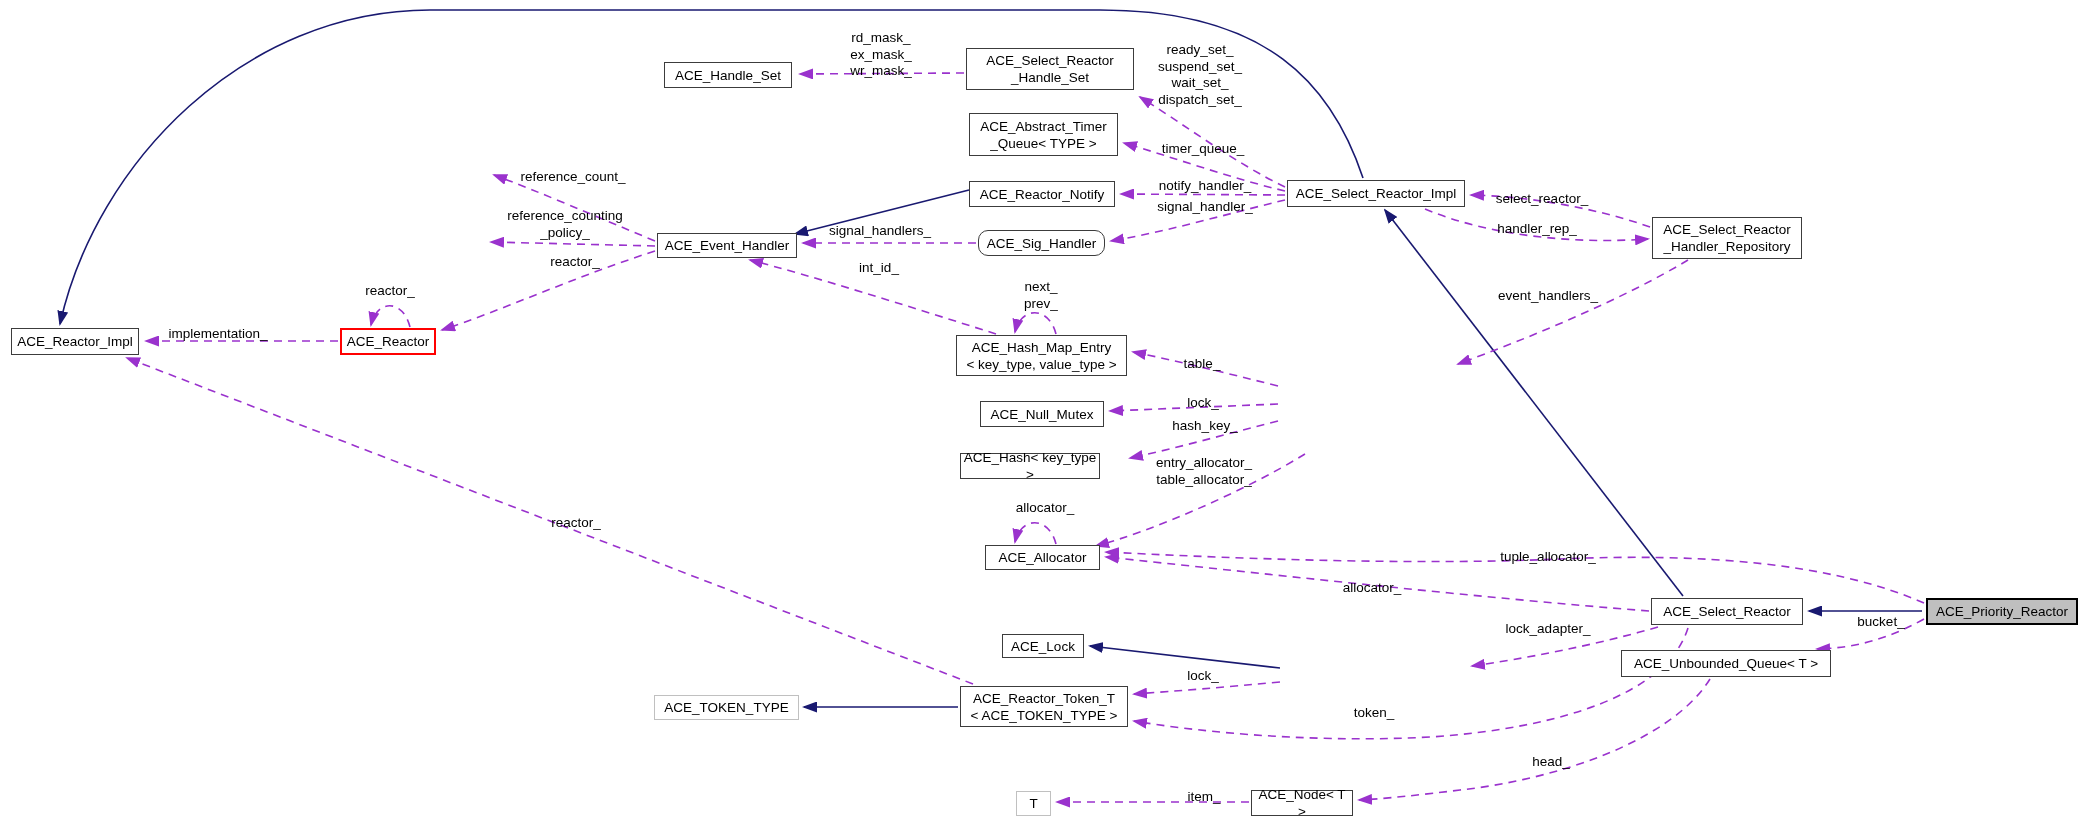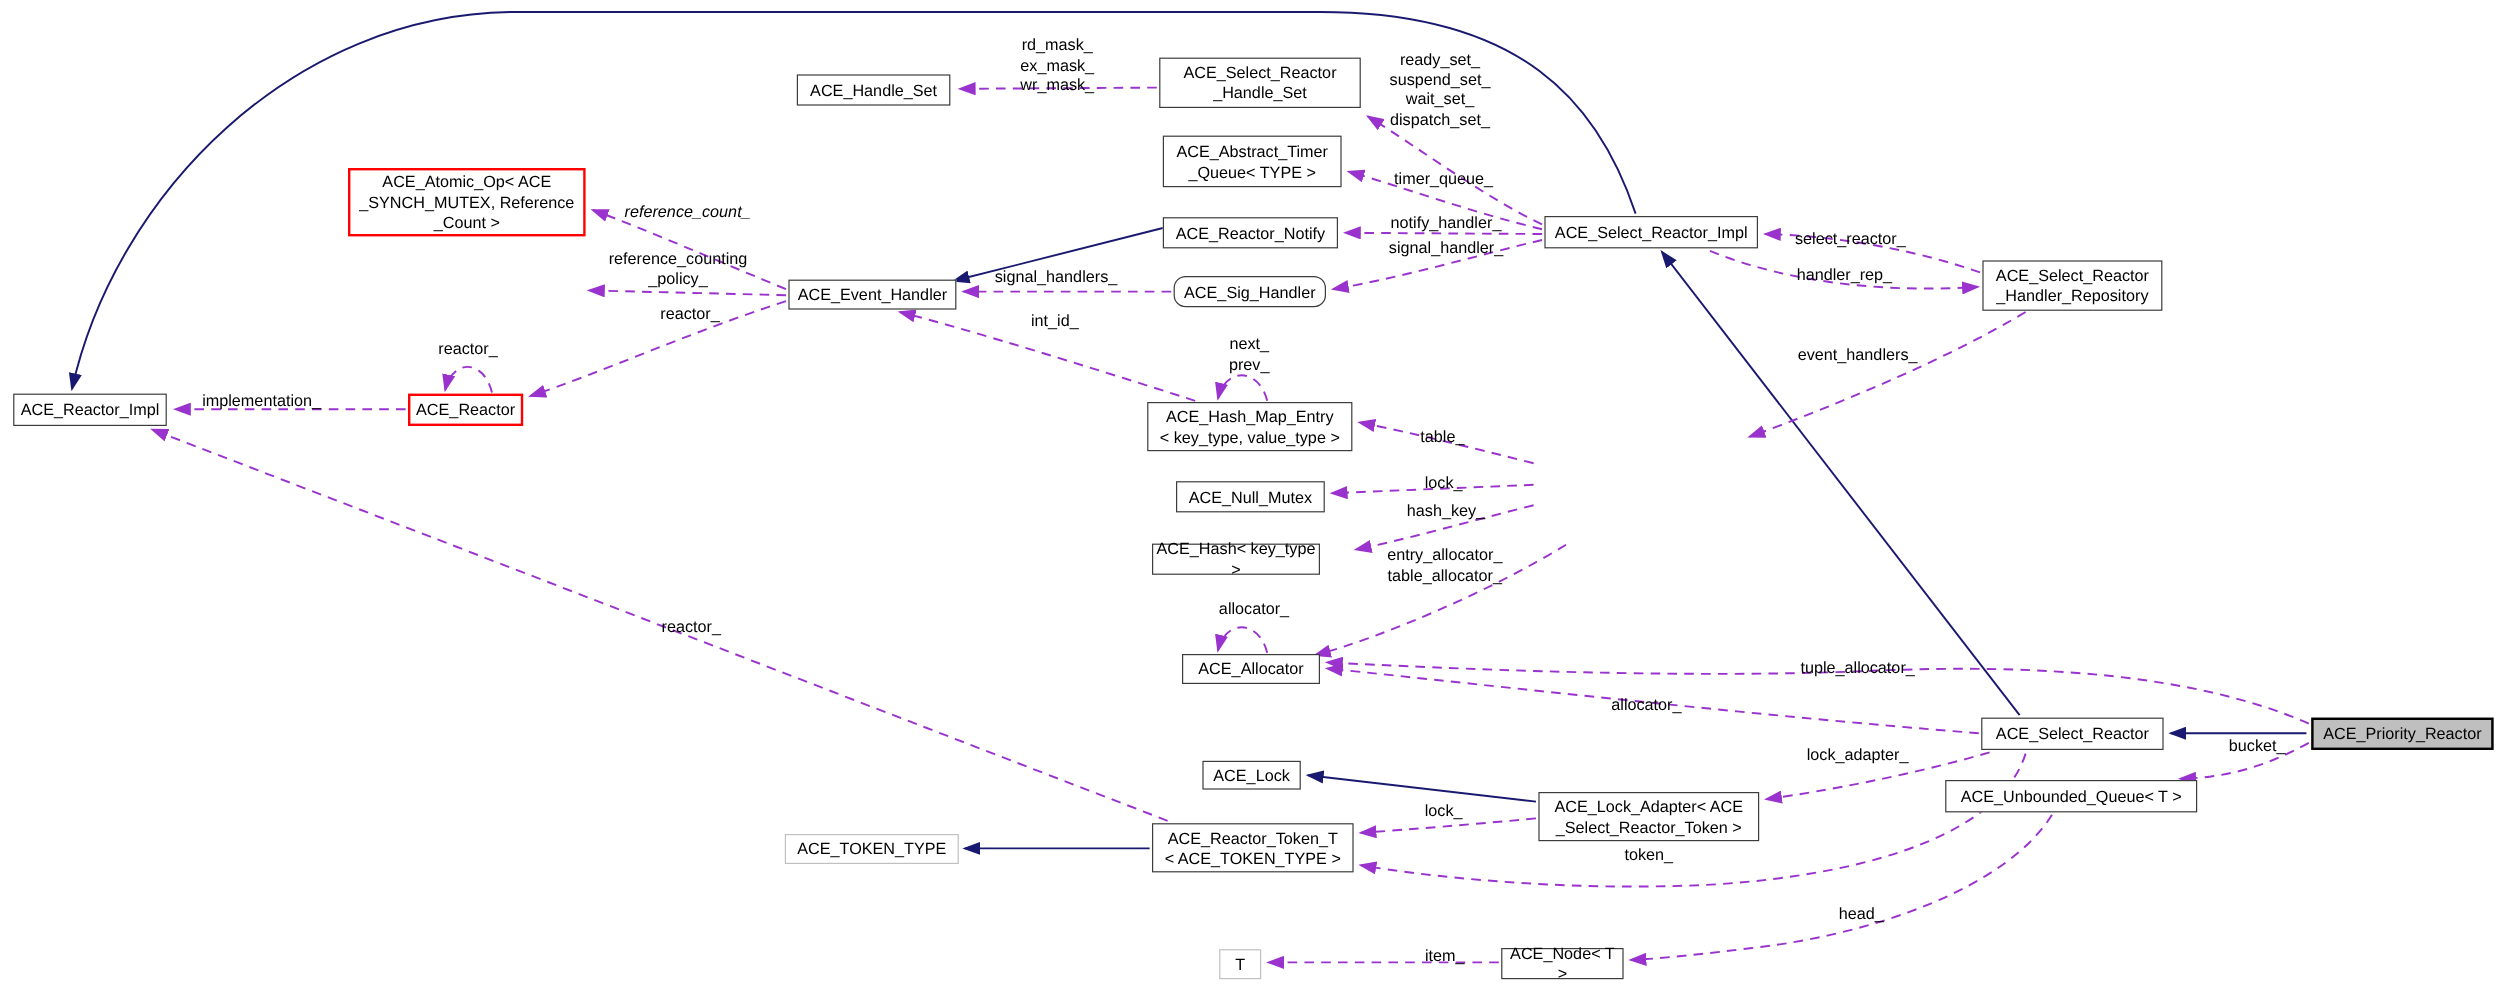--- a/index.html
+++ b/index.html
@@ -96,57 +96,52 @@
   <div class="node" style="left:664px;top:62px;width:128px;height:26px;">ACE_Handle_Set</div>
   <div class="node" style="left:966px;top:48px;width:168px;height:42px;">ACE_Select_Reactor
 _Handle_Set</div>
   <div class="node" style="left:969px;top:113px;width:149px;height:43px;">ACE_Abstract_Timer
 _Queue&lt; TYPE &gt;</div>
   <div class="node" style="left:969px;top:181px;width:146px;height:26px;">ACE_Reactor_Notify</div>
   <div class="node" style="left:978px;top:230px;width:127px;height:26px;border-radius:10px;">ACE_Sig_Handler</div>
   <div class="node" style="left:1287px;top:180px;width:178px;height:27px;">ACE_Select_Reactor_Impl</div>
   <div class="node" style="left:1652px;top:217px;width:150px;height:42px;">ACE_Select_Reactor
 _Handler_Repository</div>
-  <div class="node red" style="left:290px;top:140px;width:198px;height:57px;">ACE_Atomic_Op&lt; ACE
-_SYNCH_MUTEX, Reference
-_Count &gt;</div>
   <div class="node" style="left:657px;top:233px;width:140px;height:25px;">ACE_Event_Handler</div>
   <div class="node" style="left:11px;top:328px;width:128px;height:27px;">ACE_Reactor_Impl</div>
   <div class="node red" style="left:340px;top:328px;width:96px;height:27px;">ACE_Reactor</div>
   <div class="node" style="left:956px;top:335px;width:171px;height:41px;">ACE_Hash_Map_Entry
 &lt; key_type, value_type &gt;</div>
   <div class="node" style="left:980px;top:401px;width:124px;height:26px;">ACE_Null_Mutex</div>
   <div class="node" style="left:960px;top:453px;width:140px;height:26px;">ACE_Hash&lt; key_type &gt;</div>
   <div class="node" style="left:985px;top:545px;width:115px;height:25px;">ACE_Allocator</div>
   <div class="node" style="left:1651px;top:598px;width:152px;height:27px;">ACE_Select_Reactor</div>
   <div class="node focus" style="left:1926px;top:598px;width:152px;height:27px;">ACE_Priority_Reactor</div>
   <div class="node" style="left:1621px;top:650px;width:210px;height:27px;">ACE_Unbounded_Queue&lt; T &gt;</div>
   <div class="node" style="left:1002px;top:634px;width:82px;height:24px;">ACE_Lock</div>
-  <div class="node" style="left:1282px;top:660px;width:184px;height:41px;">ACE_Lock_Adapter&lt; ACE
-_Select_Reactor_Token &gt;</div>
   <div class="node" style="left:960px;top:686px;width:168px;height:41px;">ACE_Reactor_Token_T
 &lt; ACE_TOKEN_TYPE &gt;</div>
   <div class="node gray" style="left:654px;top:695px;width:145px;height:25px;">ACE_TOKEN_TYPE</div>
   <div class="node gray" style="left:1016px;top:791px;width:35px;height:25px;">T</div>
   <div class="node" style="left:1251px;top:790px;width:102px;height:26px;">ACE_Node&lt; T &gt;</div>
 
   <div class="elabel" style="left:881px;top:30px;">rd_mask_
 ex_mask_
 wr_mask_</div>
   <div class="elabel" style="left:1200px;top:42px;">ready_set_
 suspend_set_
 wait_set_
 dispatch_set_</div>
   <div class="elabel" style="left:1203px;top:141px;">timer_queue_</div>
   <div class="elabel" style="left:1205px;top:178px;">notify_handler_</div>
   <div class="elabel" style="left:1205px;top:199px;">signal_handler_</div>
   <div class="elabel" style="left:1542px;top:191px;">select_reactor_</div>
   <div class="elabel" style="left:1537px;top:221px;">handler_rep_</div>
   <div class="elabel" style="left:1548px;top:288px;">event_handlers_</div>
-  <div class="elabel" style="left:573px;top:169px;font-style:italic;">reference_count_</div>
+  <div class="elabel" style="left:573px;top:169px;">reference_count_</div>
   <div class="elabel" style="left:565px;top:208px;">reference_counting
 _policy_</div>
   <div class="elabel" style="left:575px;top:254px;">reactor_</div>
   <div class="elabel" style="left:880px;top:223px;">signal_handlers_</div>
   <div class="elabel" style="left:879px;top:260px;">int_id_</div>
   <div class="elabel" style="left:1041px;top:279px;">next_
 prev_</div>
   <div class="elabel" style="left:218px;top:326px;">implementation_</div>
   <div class="elabel" style="left:390px;top:283px;">reactor_</div>
   <div class="elabel" style="left:1202px;top:356px;">table_</div>

